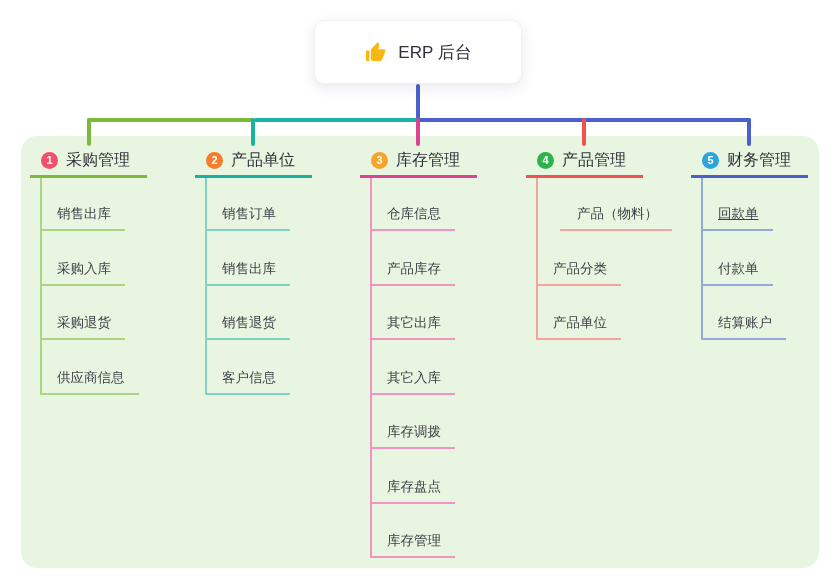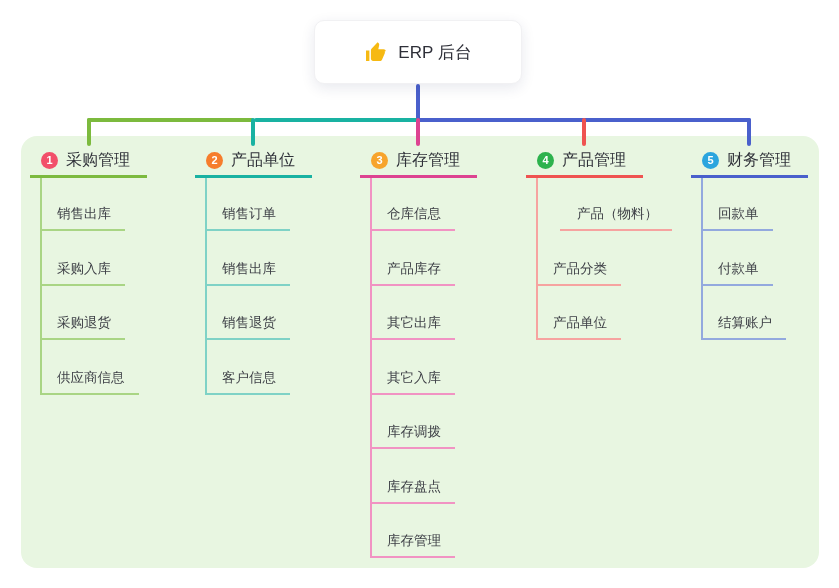--- a/index.html
+++ b/index.html
@@ -111,17 +111,17 @@
   <div class="cvline" style="left: 536px; top: 178px; height: 162px; background-color: rgb(246, 163, 160);"></div>
   <div class="child" style="left: 536px; top: 204px; border-color: rgb(246, 163, 160); margin-left: 24px;">产品（物料）</div>
   <div class="child" style="left: 536px; top: 259px; border-color: rgb(246, 163, 160);">产品分类</div>
   <div class="child" style="left: 536px; top: 313px; border-color: rgb(246, 163, 160);">产品单位</div>
 
   <div class="branch-head" style="left: 691px; border-color: rgb(74, 96, 204);">
     <span class="badge" style="background-color: rgb(43, 165, 222);">5</span>
     <span class="branch-label">财务管理</span>
   </div>
   <div class="cvline" style="left: 701px; top: 178px; height: 162px; background-color: rgb(147, 169, 222);"></div>
-  <div class="child" style="left: 701px; top: 204px; border-color: rgb(147, 169, 222);">回款单</div>
+  <div class="child" style="left: 701px; top: 204px; border-color: rgb(147, 169, 222); text-decoration: underline;">回款单</div>
   <div class="child" style="left: 701px; top: 259px; border-color: rgb(147, 169, 222);">付款单</div>
   <div class="child" style="left: 701px; top: 313px; border-color: rgb(147, 169, 222);">结算账户</div>
 
 </div>
 
 </body></html>

